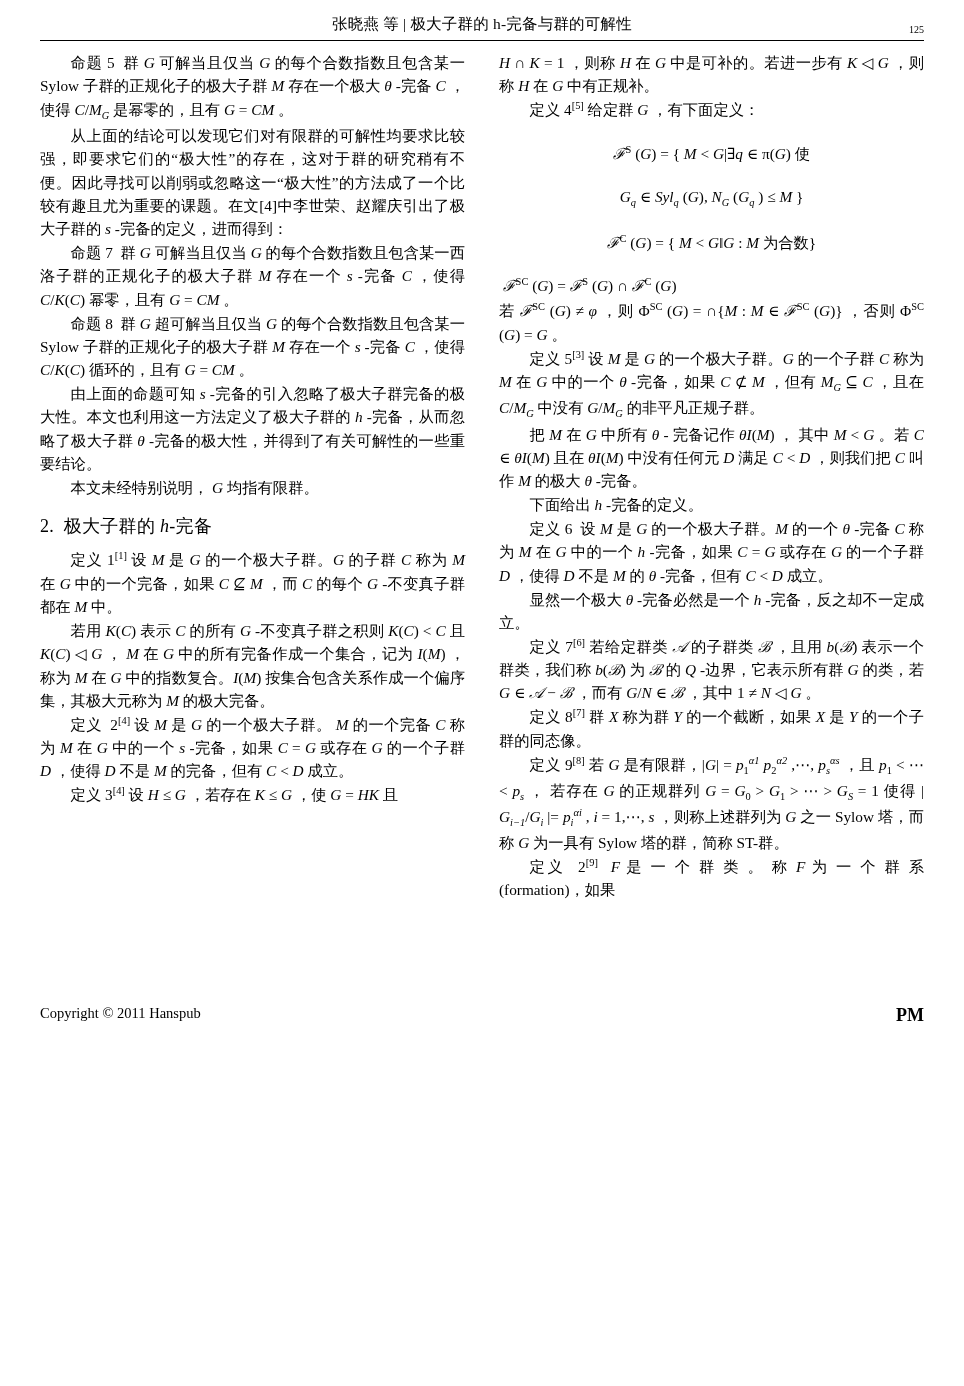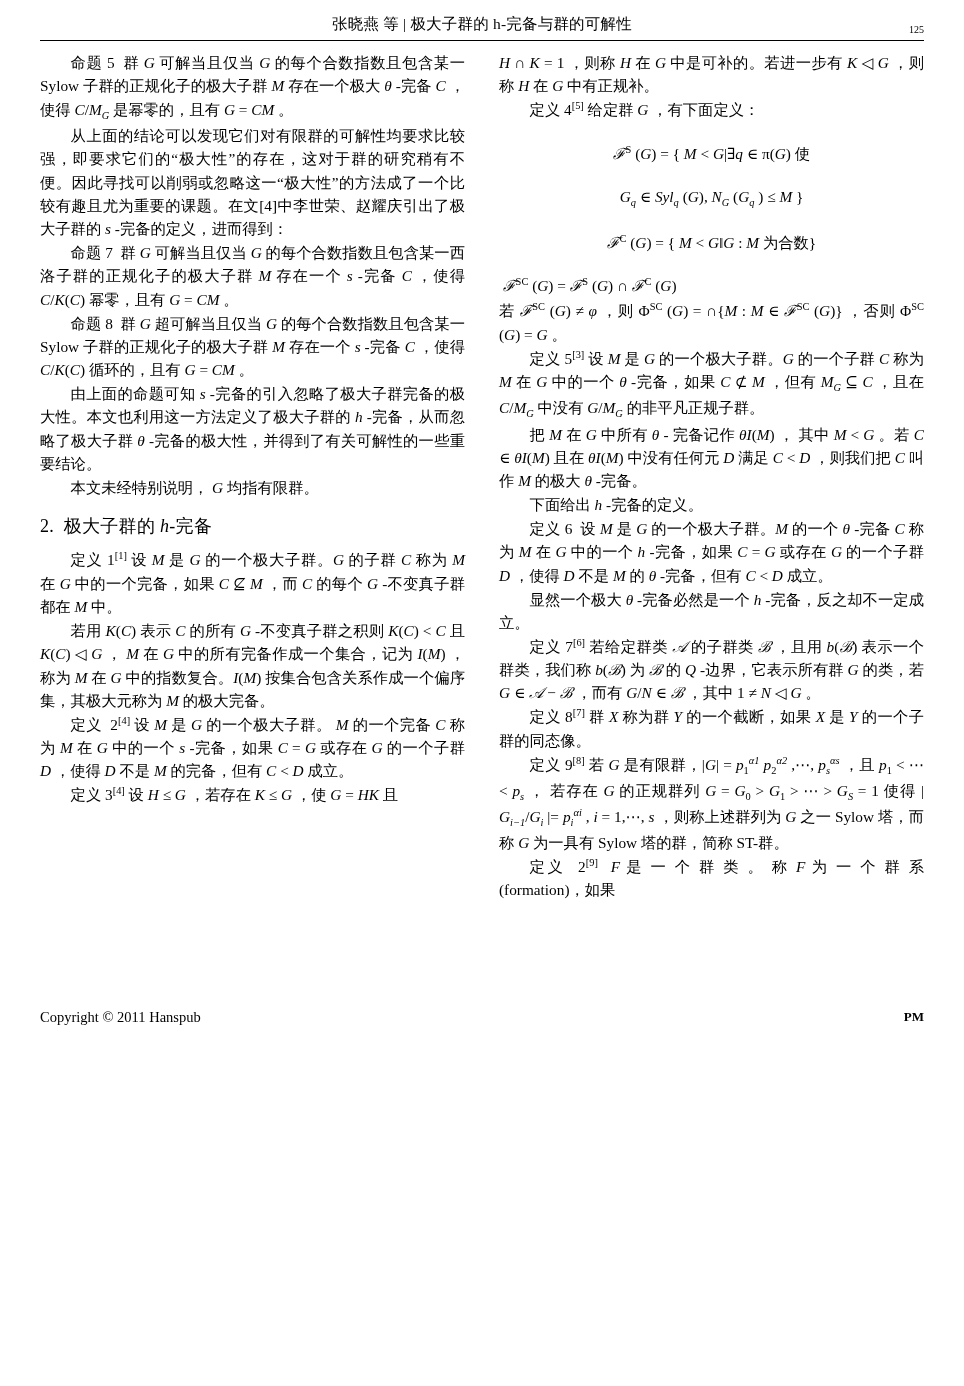--- a/index.html
+++ b/index.html
@@ -88,21 +88,21 @@
   .footer {
     position: absolute;
     left: 40px;
     right: 40px;
     bottom: 18px;
     display: flex;
     justify-content: space-between;
     align-items: flex-start;
     font-size: 14.5px;
   }
-  .footer .pm { font-weight: bold; font-size: 13px; }
+  .footer .pm { font-weight: bold; font-size: 18px; }
 </style>
 </head>
 <body>
 
 <div class="page">
 
   <div class="runhead">
     <span class="rh-text">张晓燕  等 | 极大子群的 h-完备与群的可解性</span>
     <span class="rh-page">125</span>
   </div>

